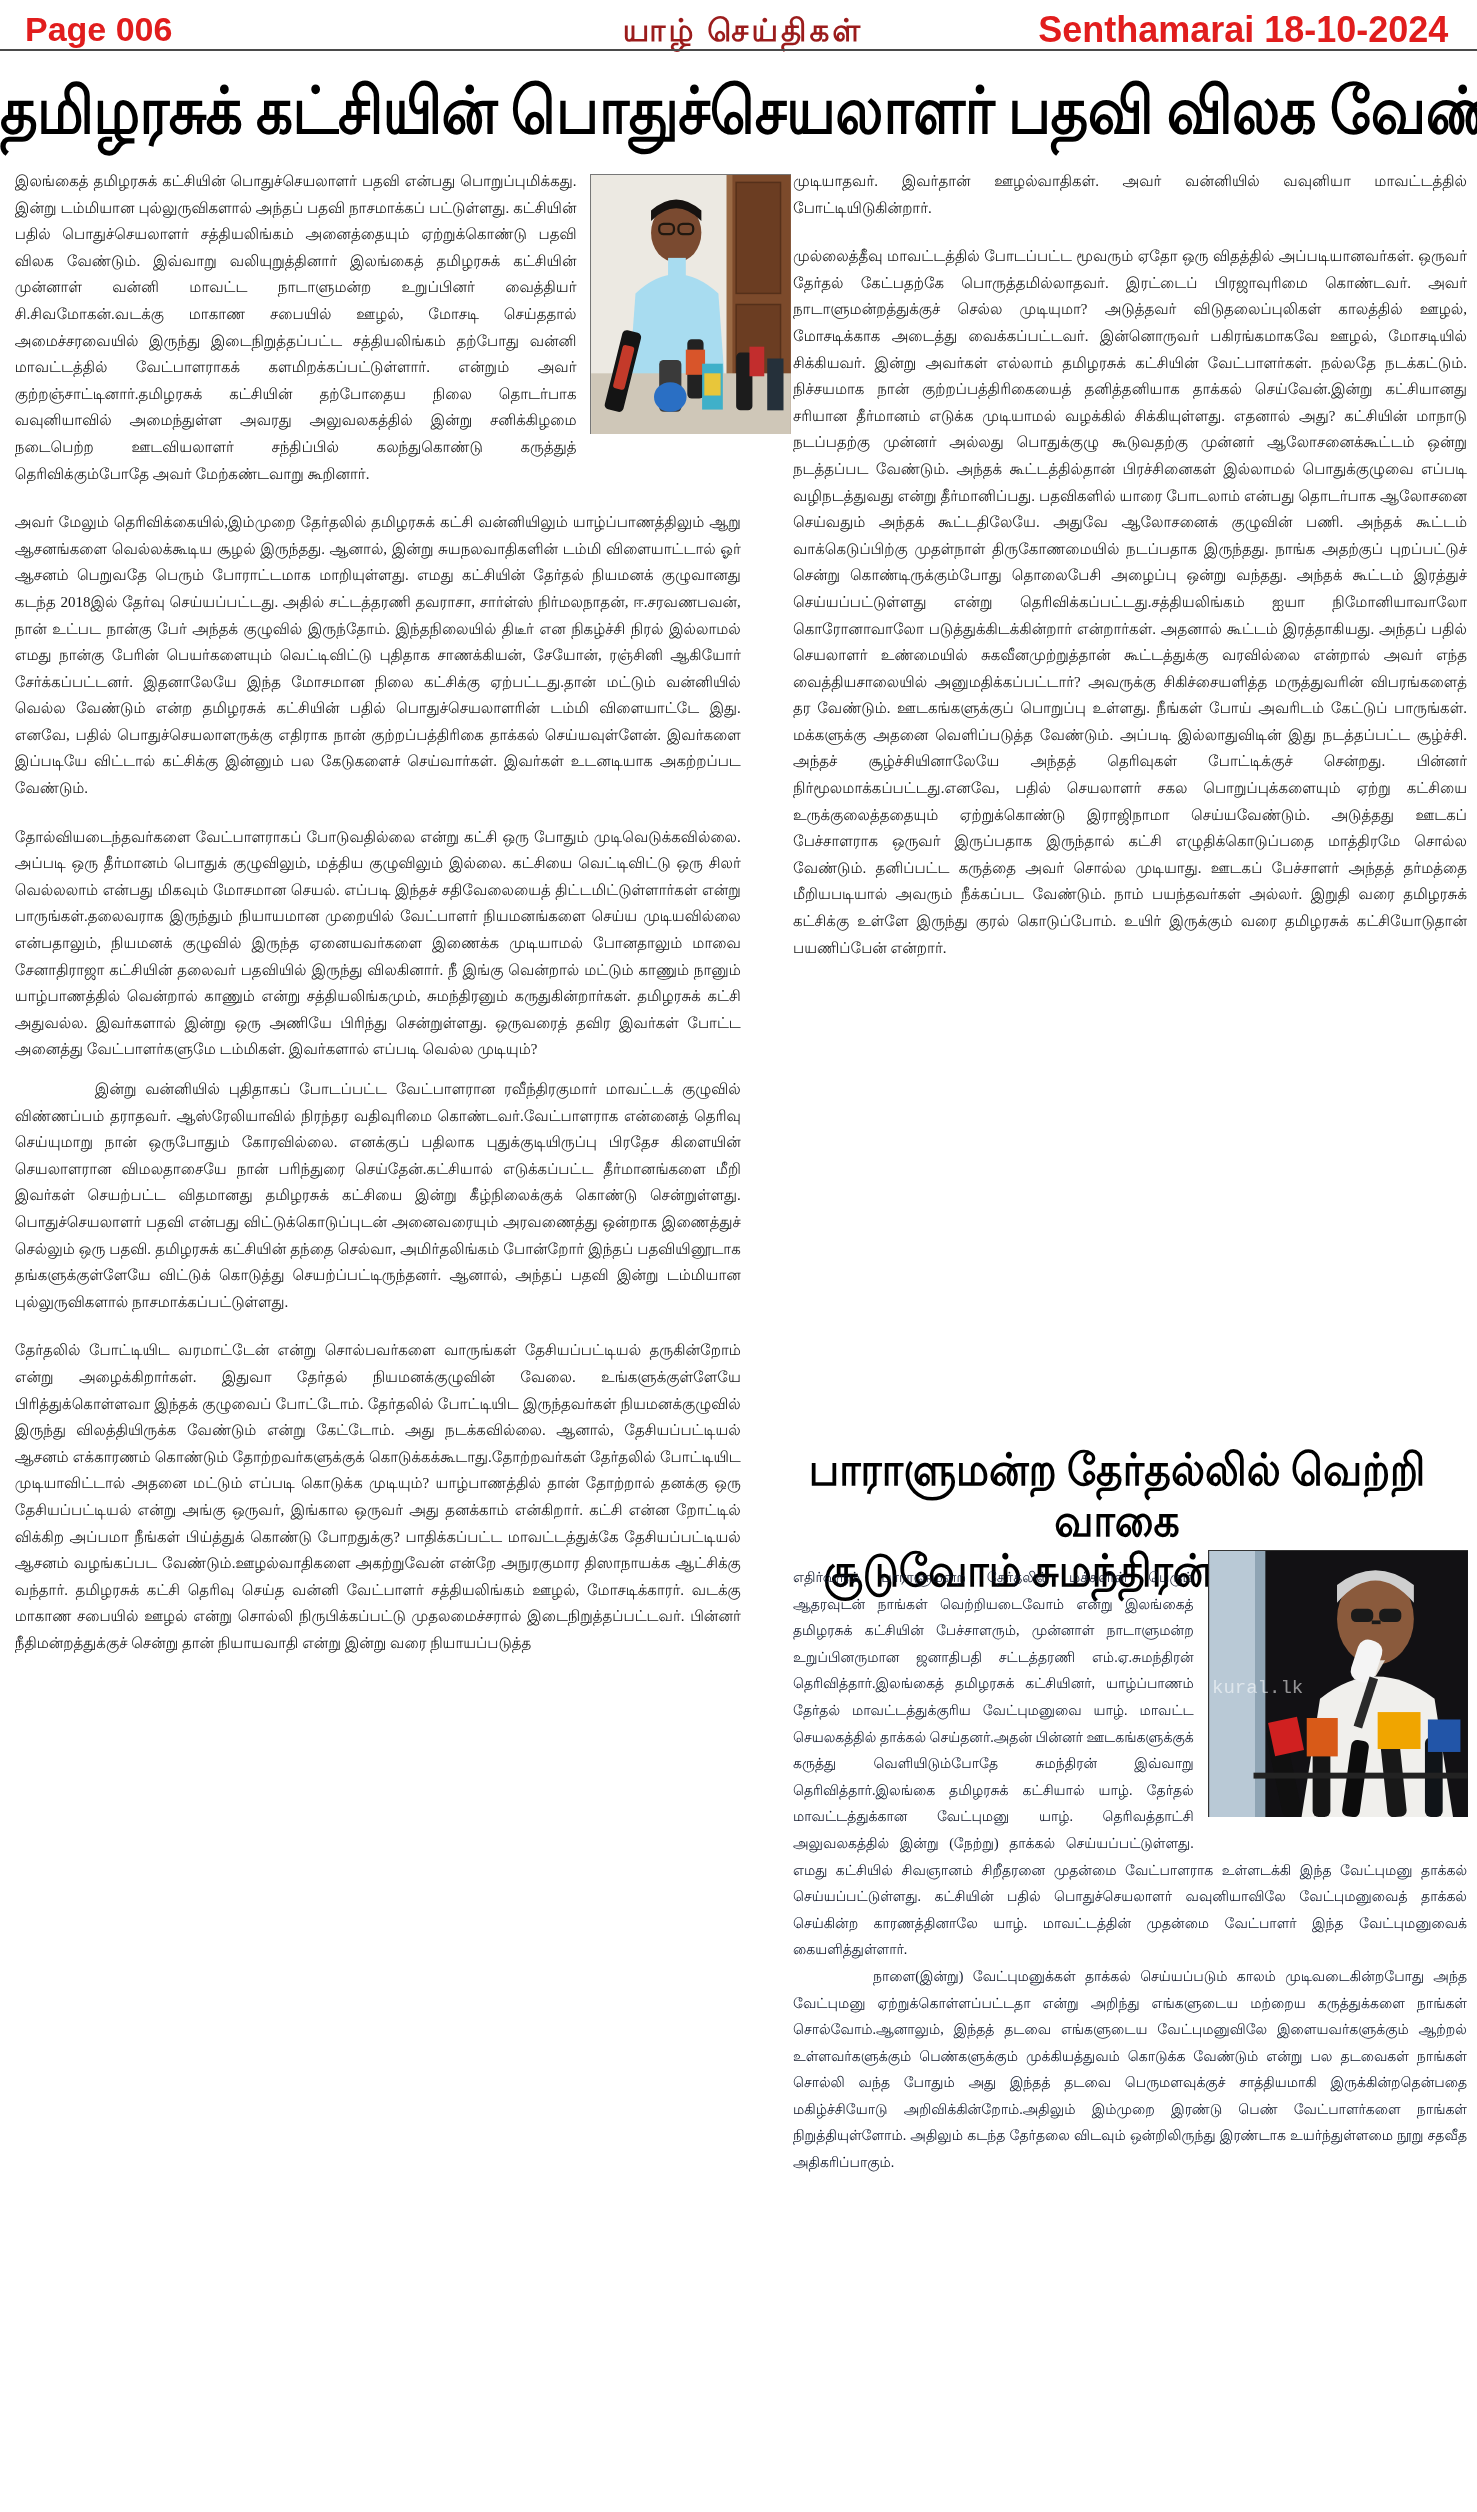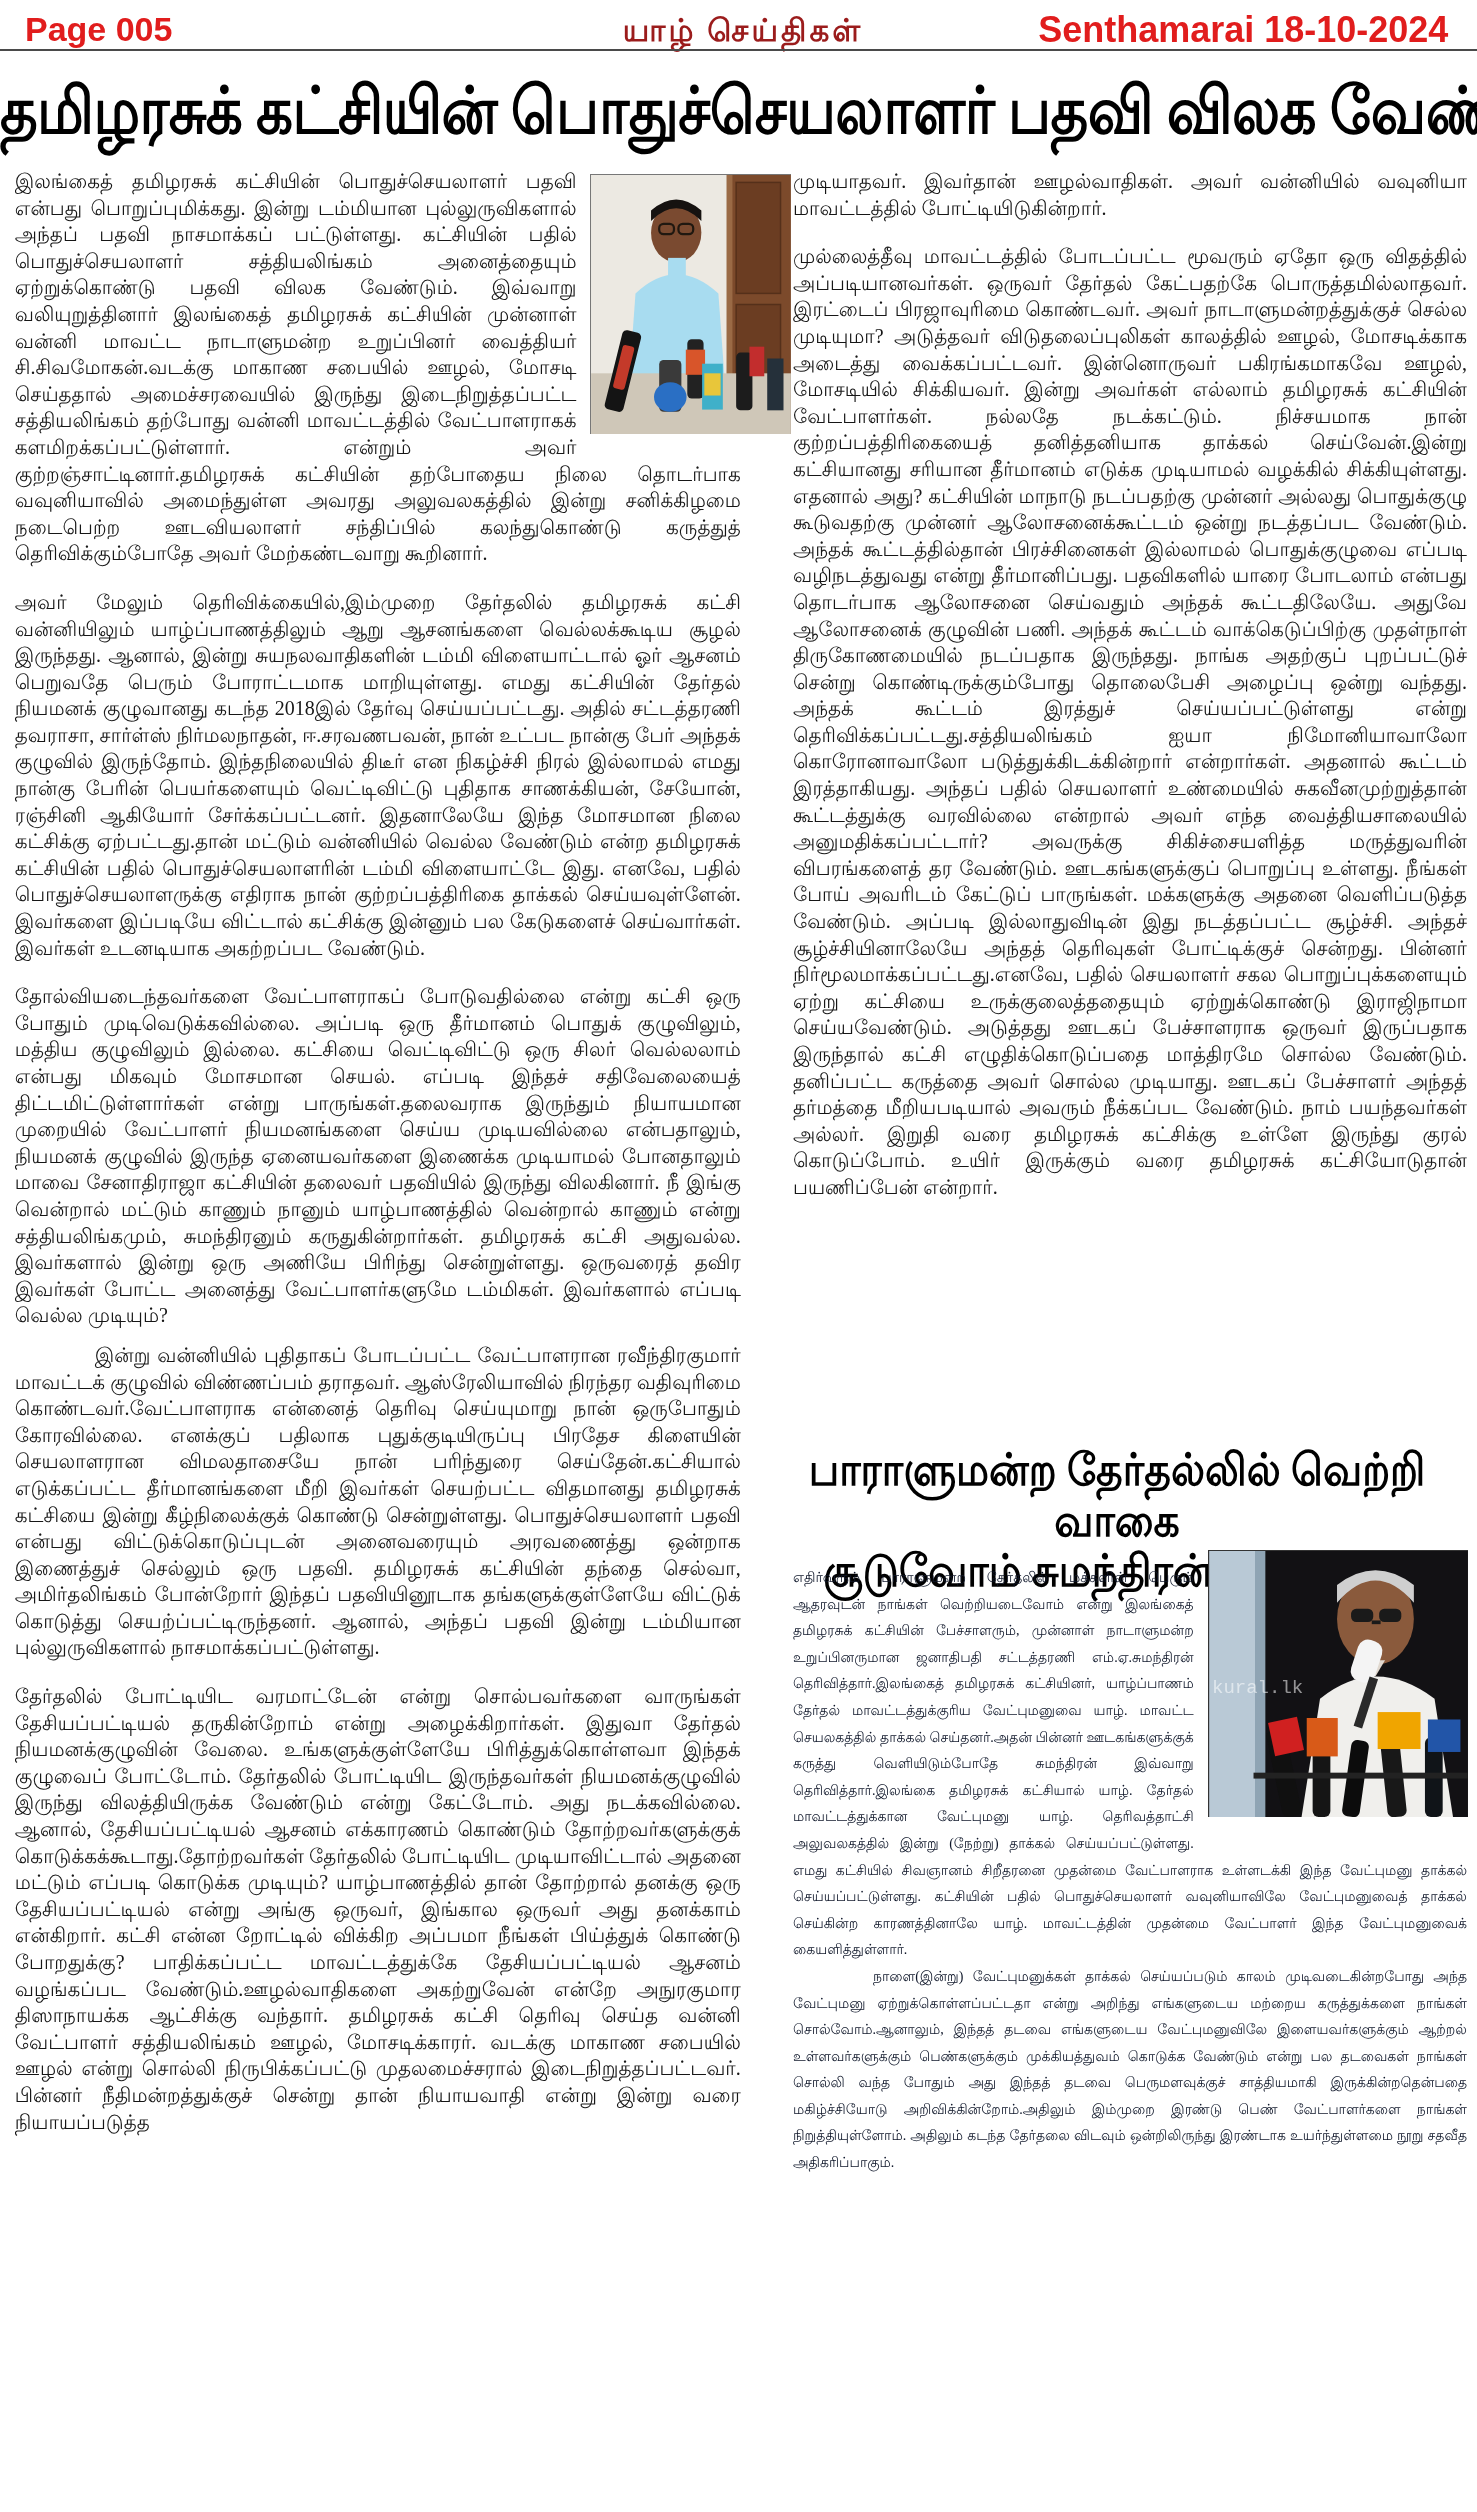--- a/index.html
+++ b/index.html
@@ -15,21 +15,21 @@
   .hdr-right{position:absolute;right:29.6px;top:8.9px;font-family:"Liberation Sans","DejaVu Sans",sans-serif;
              font-size:36px;font-weight:700;color:#e11d1d;}
   .hdr-rule{position:absolute;top:49px;left:0;width:1478px;height:2.2px;background:#4a4a4a;}
 
   
   .headline1{position:absolute;top:74px;left:0;width:1478px;text-align:center;
              font-size:58px;font-weight:700;color:#000;white-space:nowrap;
              transform:scaleY(1.12);transform-origin:top center;letter-spacing:-0.7px;}
 
   
-  .col{position:absolute;top:168px;font-size:20px;line-height:26.6px;text-align:justify;color:#161616;}
+  .col{position:absolute;top:168px;font-size:15px;line-height:26.6px;text-align:justify;color:#161616;}
   .col p{margin:0 0 22px 0;}
   .col p.tight{margin-bottom:13px;}
   .col p.indent{text-indent:80px;margin-top:0;}
   #col-left{left:14.8px;width:726px;height:2335px;overflow:hidden;}
   #col-right{left:793px;width:674px;height:1265px;overflow:hidden;}
 
   
   .ph1-float{float:right;width:201px;height:260px;margin:3px -50px 5.9px 13.3px;}
   .ph2-float{float:right;width:260px;height:267px;margin:3px -1.5px 7.4px 14.8px;}
 
@@ -50,21 +50,21 @@
 
   .wm{position:absolute;left:1212px;top:1677px;color:rgba(255,255,255,0.55);
       font-family:Liberation Mono, monospace;font-size:19px;z-index:5;}
 </style>
 </head>
 <body>
 
 <div id="page">
 
   <div class="hdr">
-    <div class="hdr-left">Page 005</div>
+    <div class="hdr-left">Page 006</div>
     <div class="hdr-center">யாழ் செய்திகள்</div>
     <div class="hdr-right">Senthamarai 18-10-2024</div>
   </div>
   <div class="hdr-rule"></div>
 
   <div class="headline1">தமிழரசுக் கட்சியின் பொதுச்செயலாளர் பதவி விலக வேண்டும்</div>
 
   <div class="col" id="col-left">
     <div class="ph1-float"></div>
     <p>இலங்கைத் தமிழரசுக் கட்சியின் பொதுச்செயலாளர் பதவி என்பது பொறுப்புமிக்கது. இன்று டம்மியான புல்லுருவிகளால் அந்தப் பதவி நாசமாக்கப் பட்டுள்ளது. கட்சியின் பதில் பொதுச்செயலாளர் சத்தியலிங்கம் அனைத்தையும் ஏற்றுக்கொண்டு பதவி விலக வேண்டும். இவ்வாறு வலியுறுத்தினார் இலங்கைத் தமிழரசுக் கட்சியின் முன்னாள் வன்னி மாவட்ட நாடாளுமன்ற உறுப்பினர் வைத்தியர் சி.சிவமோகன்.வடக்கு மாகாண சபையில் ஊழல், மோசடி செய்ததால் அமைச்சரவையில் இருந்து இடைநிறுத்தப்பட்ட சத்தியலிங்கம் தற்போது வன்னி மாவட்டத்தில் வேட்பாளராகக் களமிறக்கப்பட்டுள்ளார். என்றும் அவர் குற்றஞ்சாட்டினார்.தமிழரசுக் கட்சியின் தற்போதைய நிலை தொடர்பாக வவுனியாவில் அமைந்துள்ள அவரது அலுவலகத்தில் இன்று சனிக்கிழமை நடைபெற்ற ஊடவியலாளர் சந்திப்பில் கலந்துகொண்டு கருத்துத் தெரிவிக்கும்போதே அவர் மேற்கண்டவாறு கூறினார்.</p>

